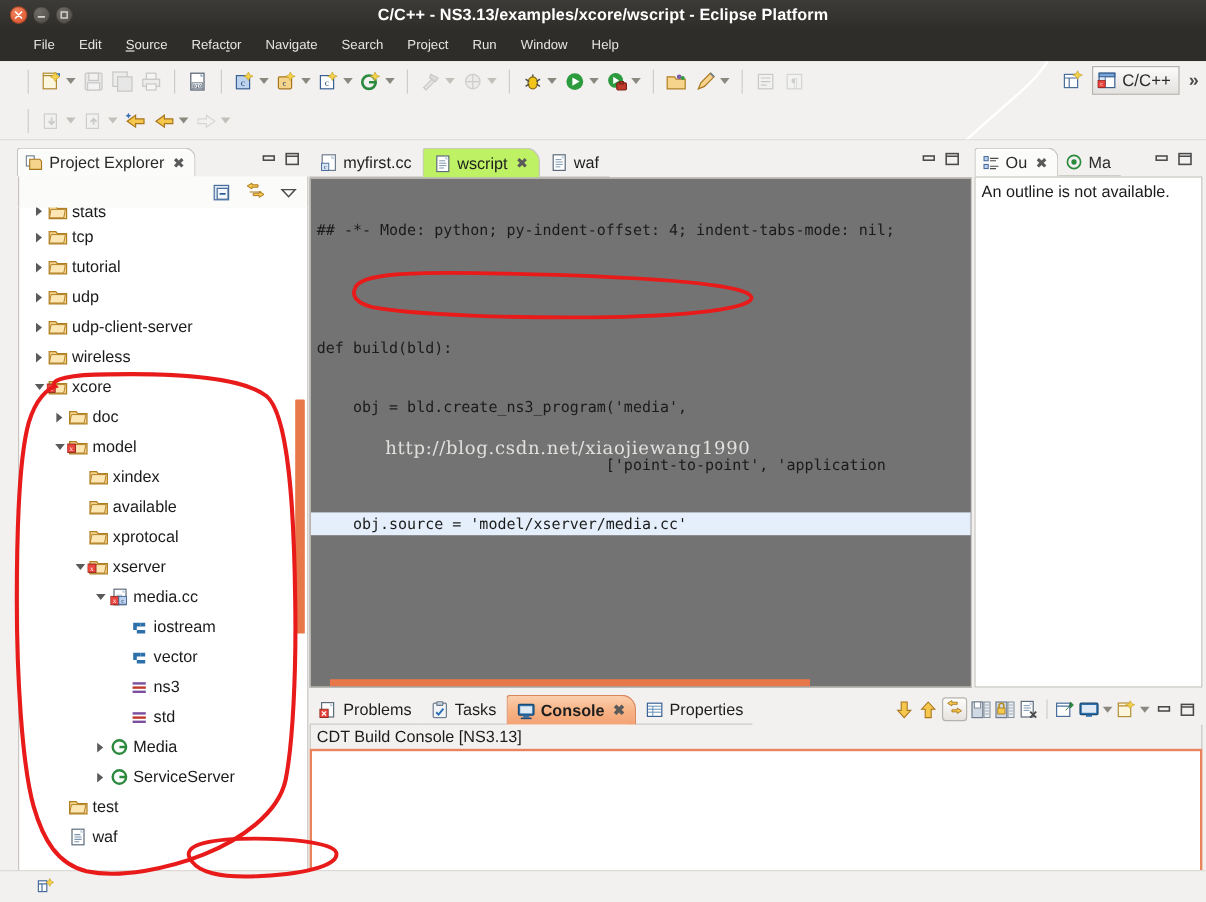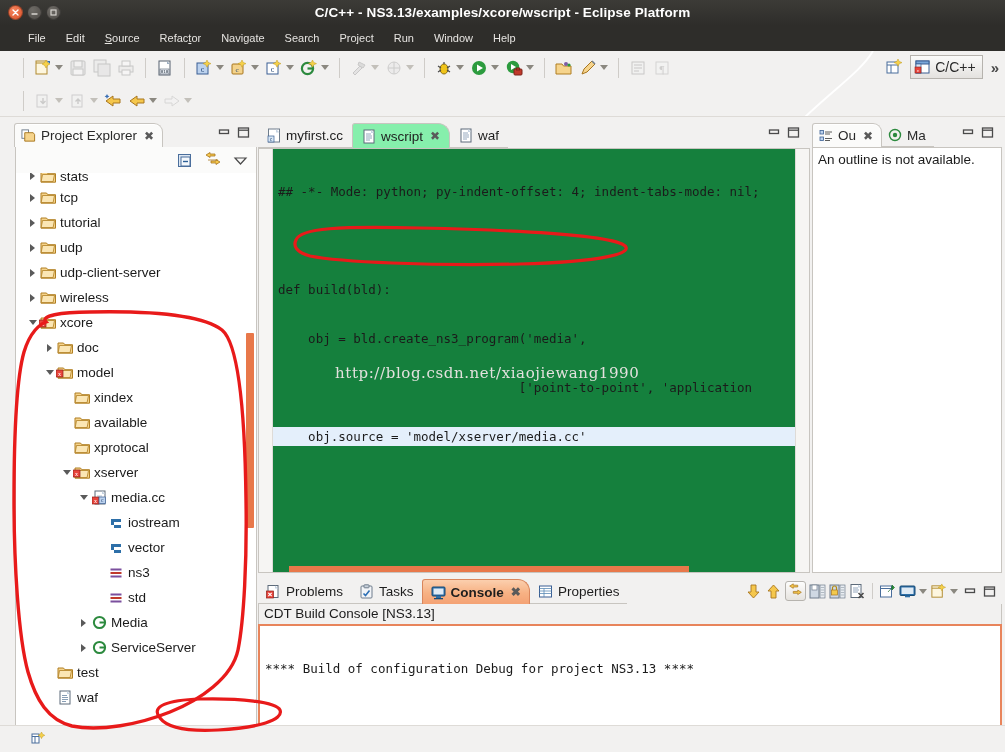--- a/index.html
+++ b/index.html
@@ -158,26 +158,27 @@
 
   
   #editorPart { left: 258px; top: 6px; width: 552px; height: 450px; }
   .ed-tabs { display:flex; align-items:center; height:25px; }
   .ed-tab {
     display:flex; align-items:center; gap:5px; height:25px; padding:0 9px;
     font-size:13.5px; color:#1e1e1e; white-space:nowrap;
     border-top-left-radius:3px; border-top-right-radius:12px;
     position:relative;
   }
-  .ed-tab.active { background:#86efac; border:1px solid #c8c5c0; border-bottom:none; }
+  .ed-tab.active { background:#bef264; border:1px solid #c8c5c0; border-bottom:none; }
   .ed-tab.inactive::after{content:"";position:absolute;left:0;right:0;bottom:0;height:1px;background:#c8c5c0;}
   .ed-body {
     position:absolute; left:0; right:0; top:25px; bottom:0;
-    background:#15803d; border:1px solid #c8c5c0;
+    background:#737373; border:1px solid #c8c5c0;
     display:flex;
+    flex-direction:column;
   }
   .ed-ruler { width:14px; background:#f6f5f3; border-right:1px solid #dedbd7; flex:none; }
   .ed-code {
     position:relative; flex:1; overflow:hidden;
     font-family:"DejaVu Sans Mono", monospace; font-size:12.5px; color:#1b1b1b;
     padding-top:3px;
     white-space:pre;
   }
   .ed-line { height:19px; line-height:19px; padding-left:5px; }
   .ed-line.hl { background:#e4effb; }
@@ -991,21 +992,20 @@
               <rect x="1.5" y="2" width="10" height="9" fill="none" stroke="#4a4a4a" stroke-width="1.3"></rect>
               <path d="M1.5 4.2 H11.5" stroke="#4a4a4a" stroke-width="1.3"></path>
             </svg>
         </span>
       </div>
     </div>
 
     <div class="cons-title">CDT Build Console [NS3.13]</div>
 
     <div class="cons-out">
-      <div class="cons-line">**** Build of configuration Debug for project NS3.13 ****</div>
       <div class="cons-line"></div>
       
       
       
       
     </div>
   </div>
 
   <div class="statusbar">
     <svg width="18" height="18" viewBox="0 0 18 18">

